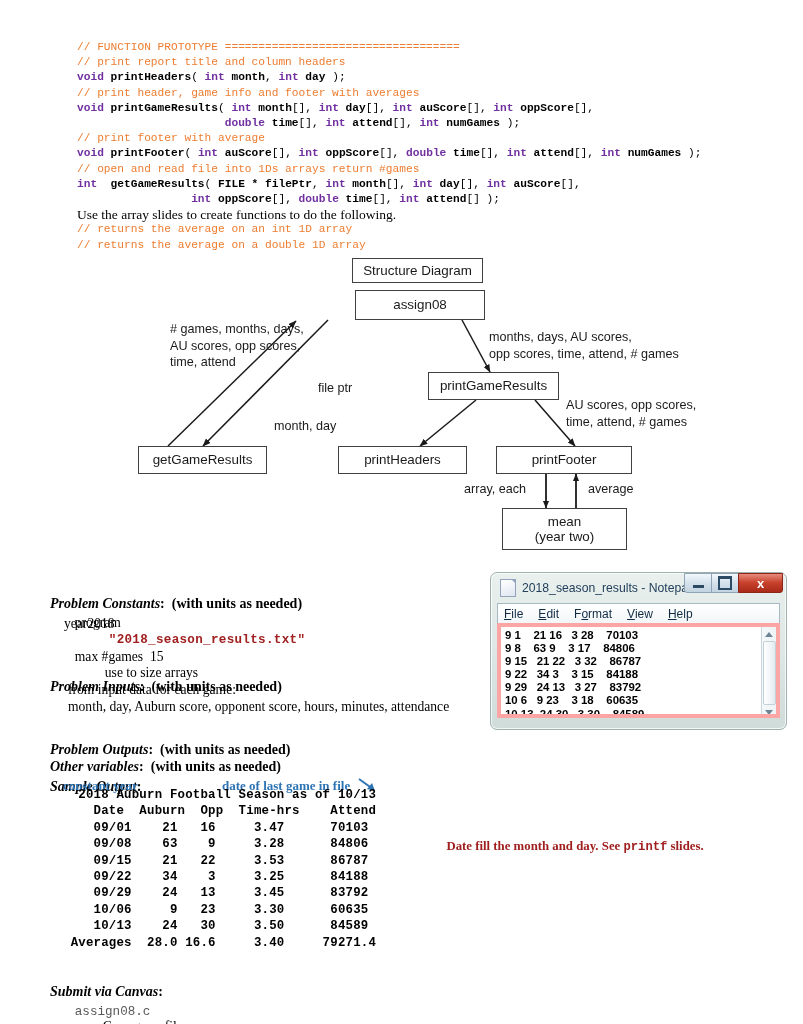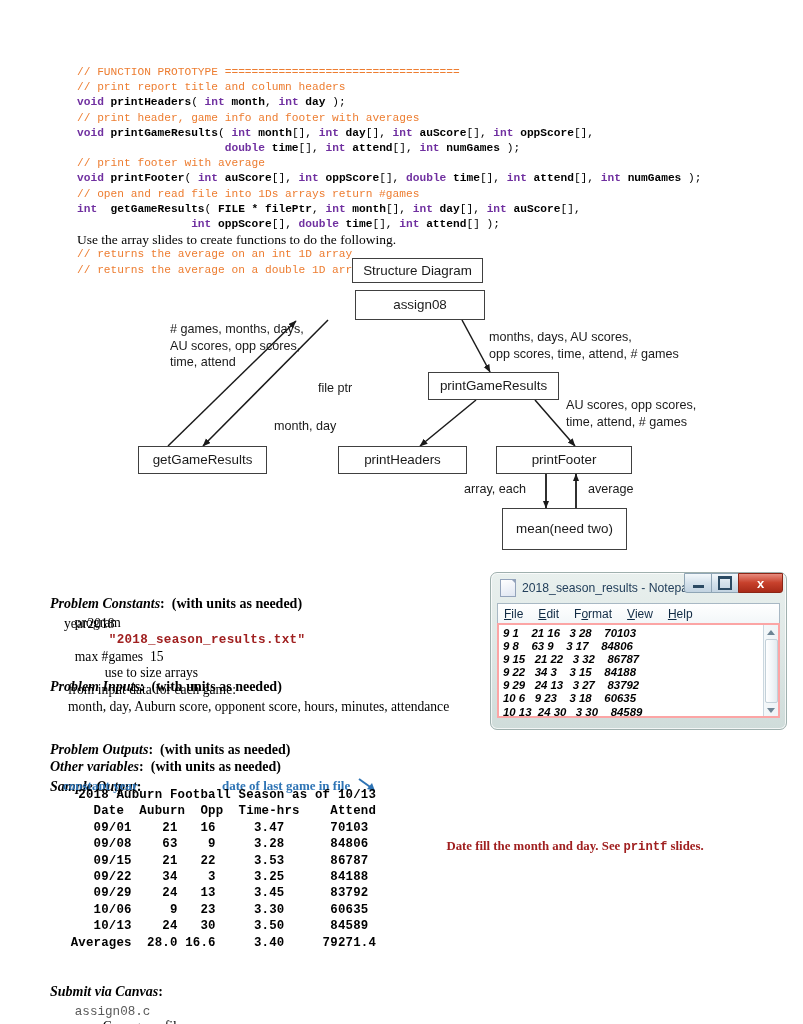--- a/index.html
+++ b/index.html
@@ -17,21 +17,20 @@
   
   #code-block {
     position: absolute;
     left: 77px; top: 40px;
     width: 706px;
     font-family: "Liberation Mono", monospace;
     font-size: 11.2px;
     line-height: 15.2px;
     white-space: pre;
     letter-spacing: 0px;
-    margin-top: 25px;
   }
   .code-line { white-space: pre; }
   .cmt  { color: #ED7D31; }
   .kw   { color: #7030A0; font-weight: bold; }
   .id   { color: #000000; font-weight: bold; }
   .pl   { color: #000000; }
   .prose-line {
     font-family: "Liberation Serif", serif;
     font-size: 13.5px;
     color: #000;
@@ -164,24 +163,23 @@
   .np-menu {
     font-family: "Liberation Sans", sans-serif;
     font-size: 12px; color: #102a43;
     margin-right: 15px;
   }
   .np-menu u { text-decoration: underline; }
   .np-textarea {
     position: absolute; left: 7px; top: 51px;
     width: 283px; height: 95px;
     background: #ffffff;
-    border: 2px solid #fca5a5;
+    border: 4px solid #fca5a5;
     box-sizing: border-box;
     overflow: hidden;
-    font-style: italic;
   }
   .np-content {
     position: absolute; left: 4px; top: 2px;
     font-family: "Liberation Sans", sans-serif;
     font-weight: bold;
     font-size: 11.4px;
     line-height: 13.1px;
     white-space: pre;
     color: #000;
   }
@@ -285,23 +283,23 @@
   </div>
 
   <div class="dbox" style="left:338px; top:194px; width:129px; height:28px;">
     <span>printHeaders</span>
   </div>
 
   <div class="dbox" style="left:496px; top:194px; width:136px; height:28px;">
     <span>printFooter</span>
   </div>
 
-  <div class="dbox" style="left:502px; top:256px; width:125px; height:42px; flex-direction:row;">
+  <div class="dbox" style="left:502px; top:256px; width:125px; height:42px; flex-direction:column;">
     <span>mean</span>
-    <span>(need two)</span>
+    <span>(year two)</span>
   </div>
 
   <div class="dlabel" style="left:170px; top:69px; width:220px;"># games, months, days,
 AU scores, opp scores,
 time, attend</div>
 
   <div class="dlabel" style="left:318px; top:128px;">file ptr</div>
 
   <div class="dlabel" style="left:489px; top:77px; width:305px;">months, days, AU scores,
 opp scores, time, attend, # games</div>

